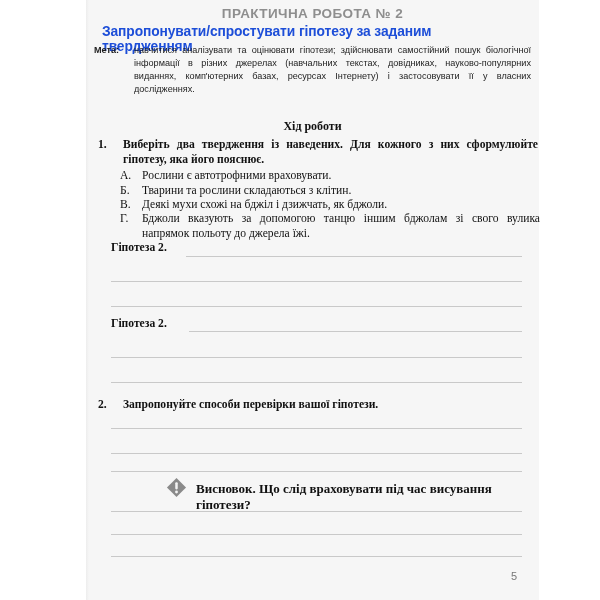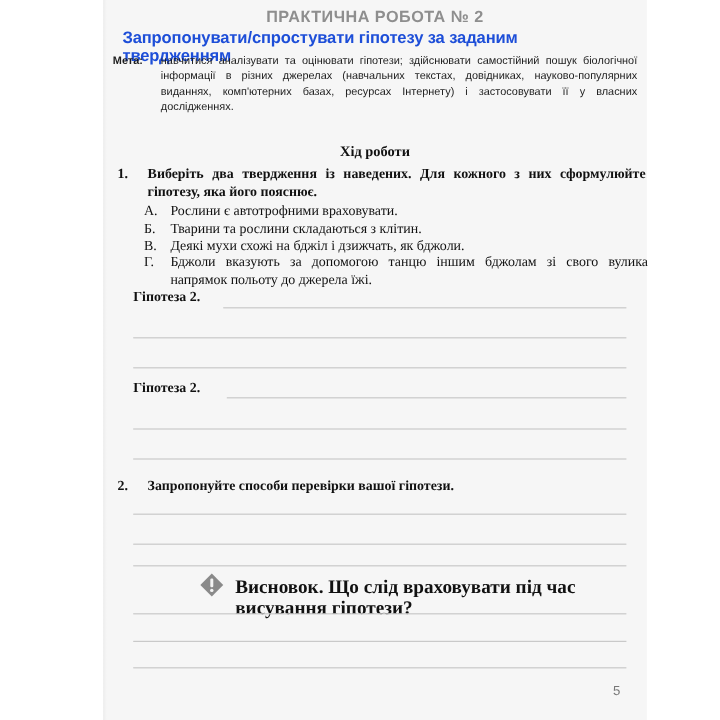--- a/index.html
+++ b/index.html
@@ -175,21 +175,21 @@
     top: 477px;
     width: 21px;
     height: 21px;
   }
   #conclusion-text {
     position: absolute;
     left: 110px;
     top: 481px;
     font-family: "Liberation Serif", serif;
     font-weight: bold;
-    font-size: 16px;
+    font-size: 13px;
     color: #111111;
   }
 
   
   #page-number {
     position: absolute;
     right: 22px;
     bottom: 18px;
     font-family: "Liberation Sans", sans-serif;
     font-size: 11px;

